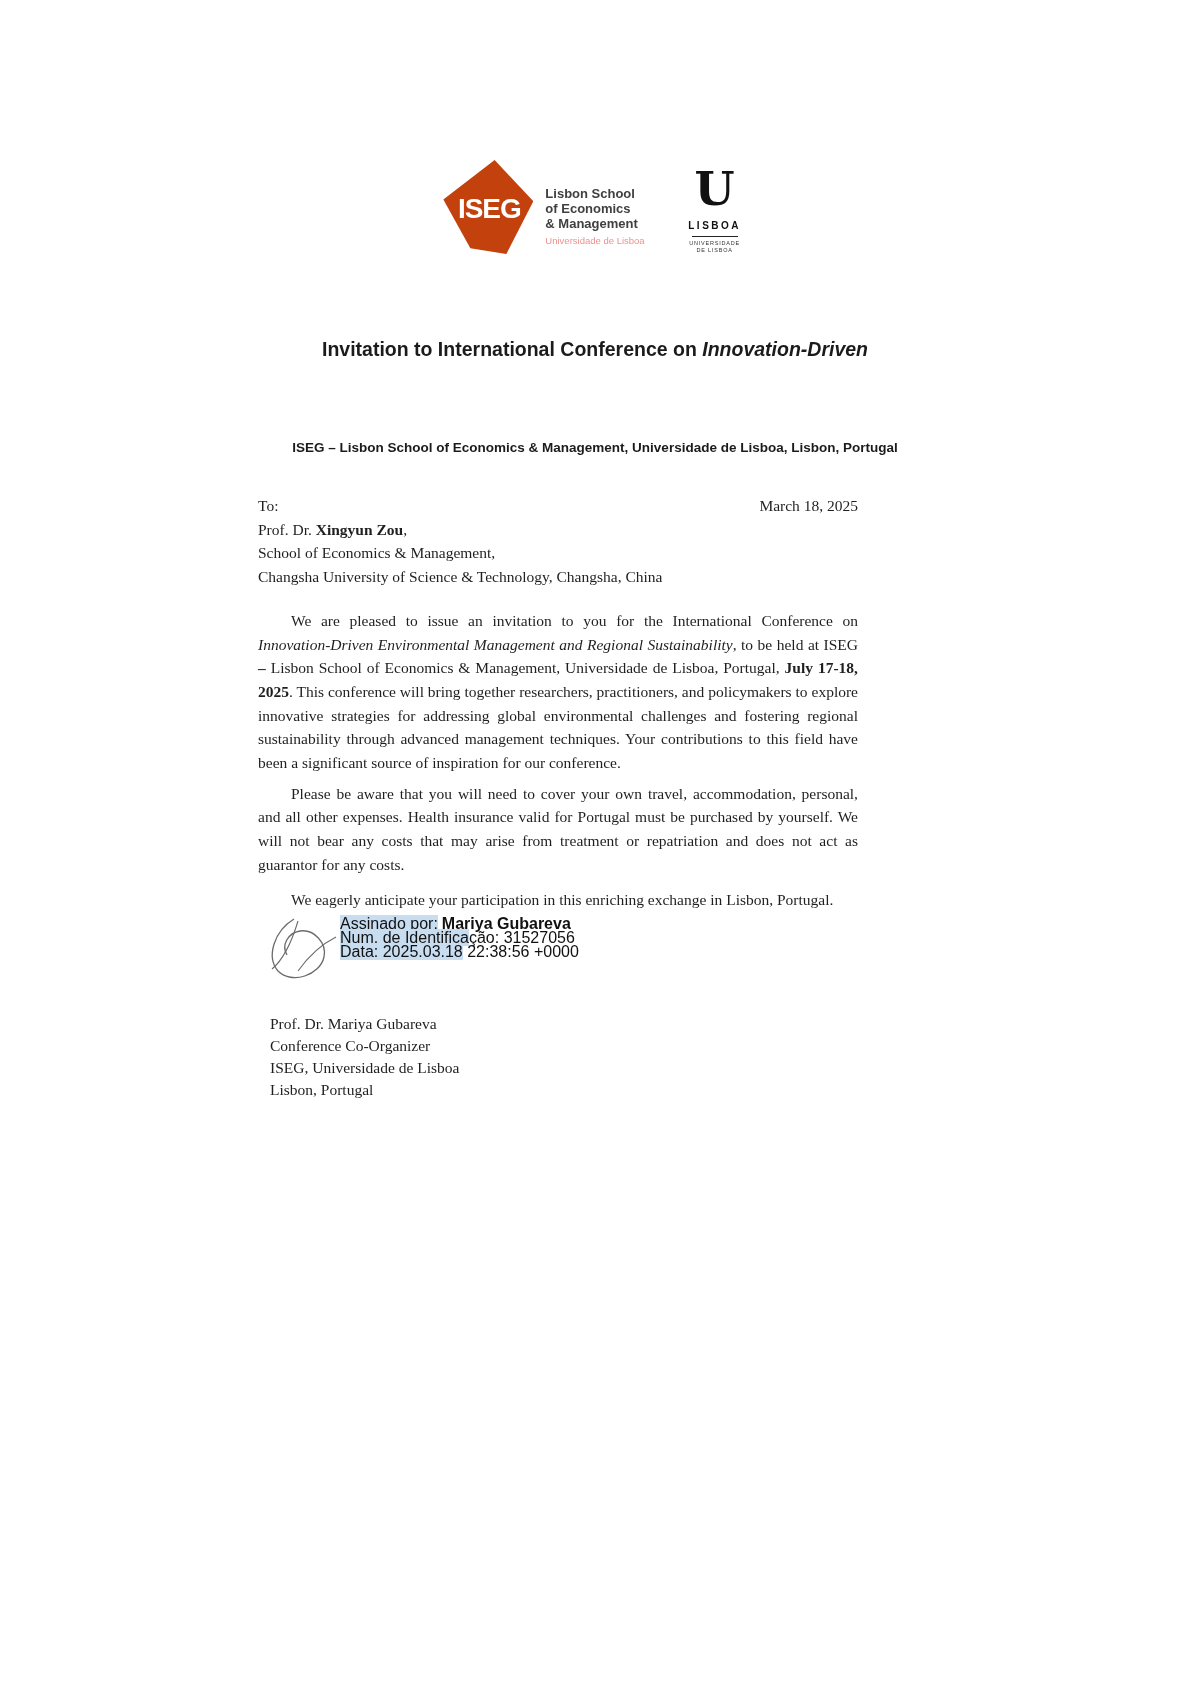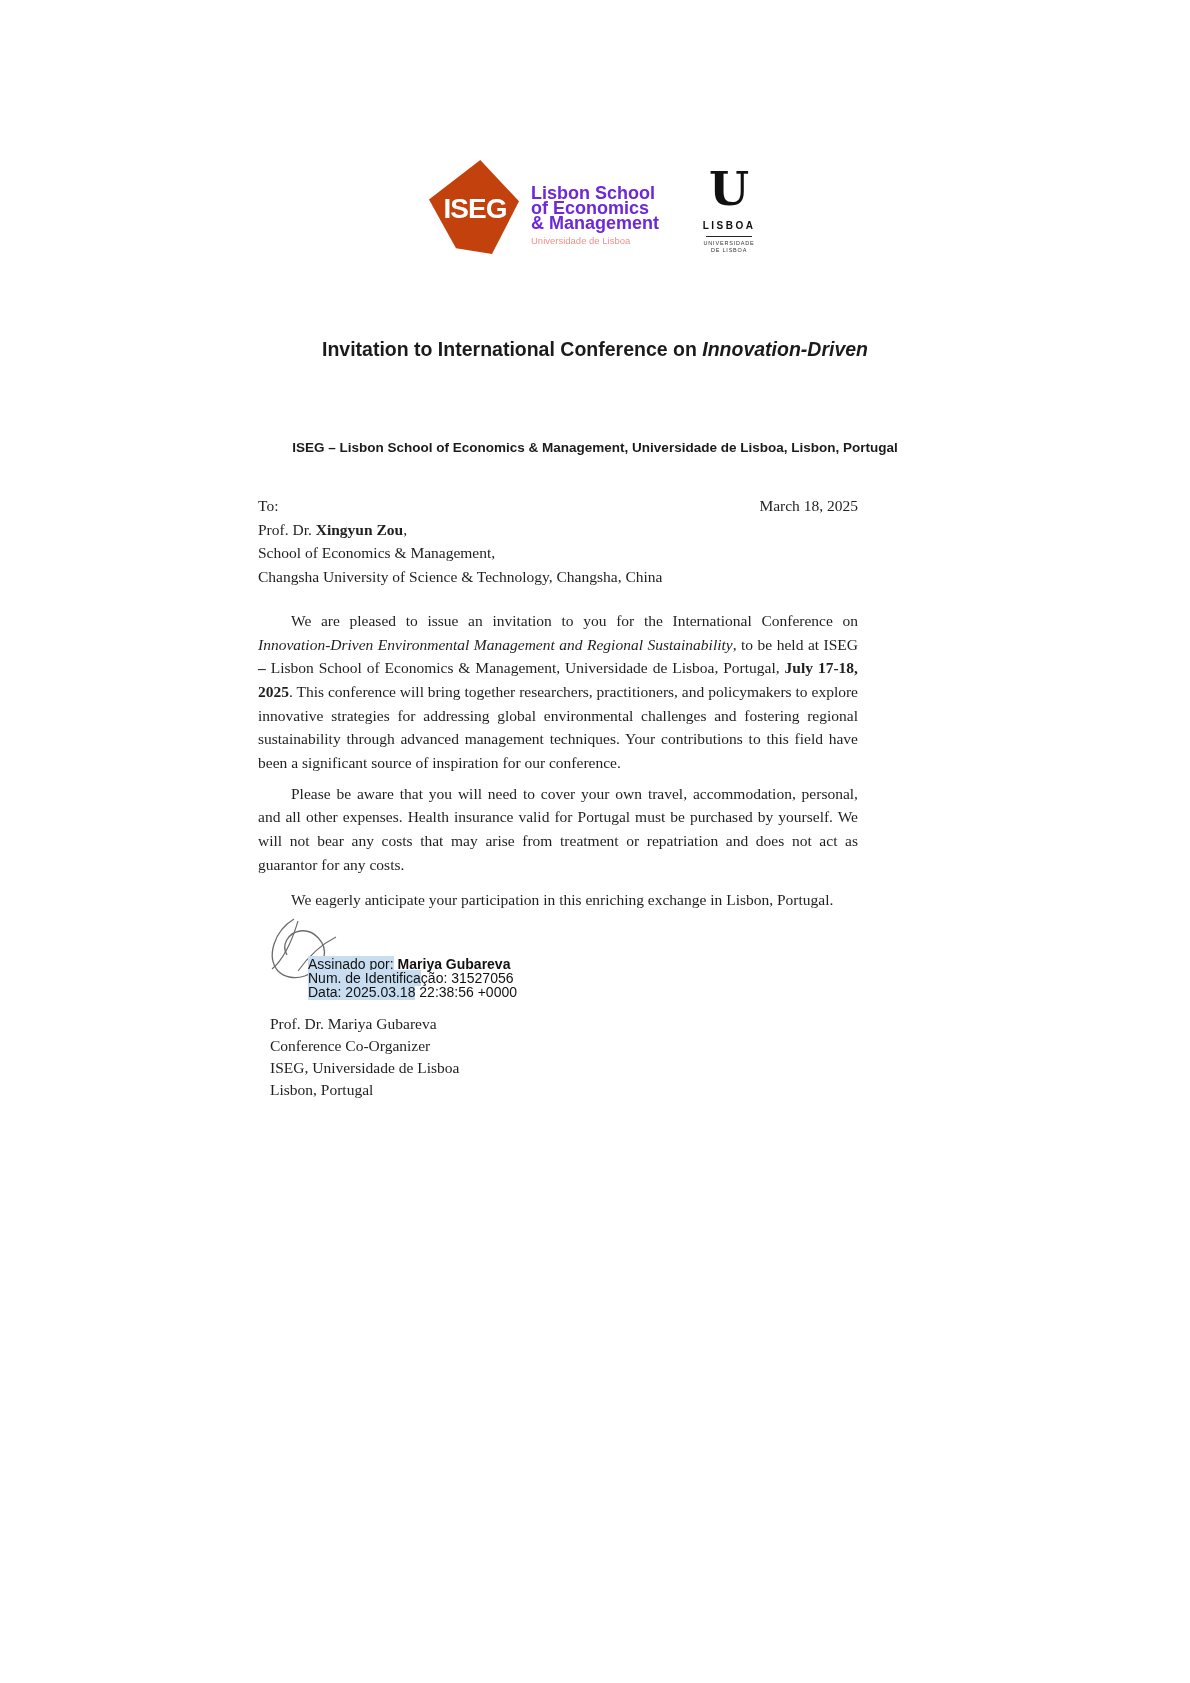--- a/index.html
+++ b/index.html
@@ -11,22 +11,22 @@
 
   
   .logo-row { position:absolute; top:160px; left:0; width:100%;
     display:flex; justify-content:center; align-items:flex-start; gap:12px; }
   .iseg-mark { width:90px; height:94px; background:#c2410c;
     clip-path:polygon(57% 0%, 100% 44%, 70% 100%, 30% 94%, 0% 42%);
     display:flex; align-items:center; justify-content:center; flex:0 0 auto; }
   .iseg-mark span { color:#fff; font-family:"Liberation Sans",sans-serif;
     font-weight:bold; font-size:28px; letter-spacing:-1px; transform:translate(1px,2px); }
   .iseg-text { padding-top:26px; }
-  .iseg-name { color:#6d28d9; font-family:"Liberation Sans",sans-serif;
-    font-weight:bold; font-size:18px; line-height:15px; }
+  .iseg-name { color:#404040; font-family:"Liberation Sans",sans-serif;
+    font-weight:bold; font-size:13px; line-height:15px; }
   .iseg-subname { color:#ef918d; font-family:"Liberation Sans",sans-serif;
     font-size:9.5px; margin-top:4px; }
   .ulisboa { margin-left:26px; padding-top:6px; width:64px;
     display:flex; flex-direction:column; align-items:center; }
   .ulisboa-u { font-family:"DejaVu Serif",serif; font-weight:bold;
     font-size:46px; line-height:46px; color:#111; }
   .ulisboa-city { font-family:"Liberation Sans",sans-serif; font-weight:bold;
     font-size:10px; letter-spacing:2.5px; color:#111; margin-top:8px; }
   .ulisboa-rule { width:46px; height:1px; background:#222; margin-top:5px; }
   .ulisboa-sub { font-family:"Liberation Sans",sans-serif; font-size:5.5px;
@@ -50,23 +50,23 @@
   .p1 { margin-top:20px; }
   .p2 { margin-top:7px; }
   .p3 { margin-top:11px; }
   .seg-italic { font-style:italic; }
   .seg-bold { font-weight:bold; }
   .closing { margin-top:38px; }
 
   
   .sig-area { position:relative; height:78px; }
   .scribble { position:absolute; left:2px; top:2px; }
-  .sig-text { position:absolute; left:50px; top:6px;
-    font-family:"Liberation Sans",sans-serif; font-size:14px;
-    line-height:14px; color:#111; white-space:nowrap;margin-top:40px; }
+  .sig-text { position:absolute; left:82px; top:6px;
+    font-family:"Liberation Sans",sans-serif; font-size:16px;
+    line-height:14px; color:#111; white-space:nowrap; }
   .sig-text .hl { background:#c9ddf1; }
   .sig-name { font-weight:bold; margin-left:4px; }
 
   .signoff { margin-top:24px; line-height:21.8px;margin-left:12px; }
 </style>
 </head>
 <body>
 
 <div class="page">
 

